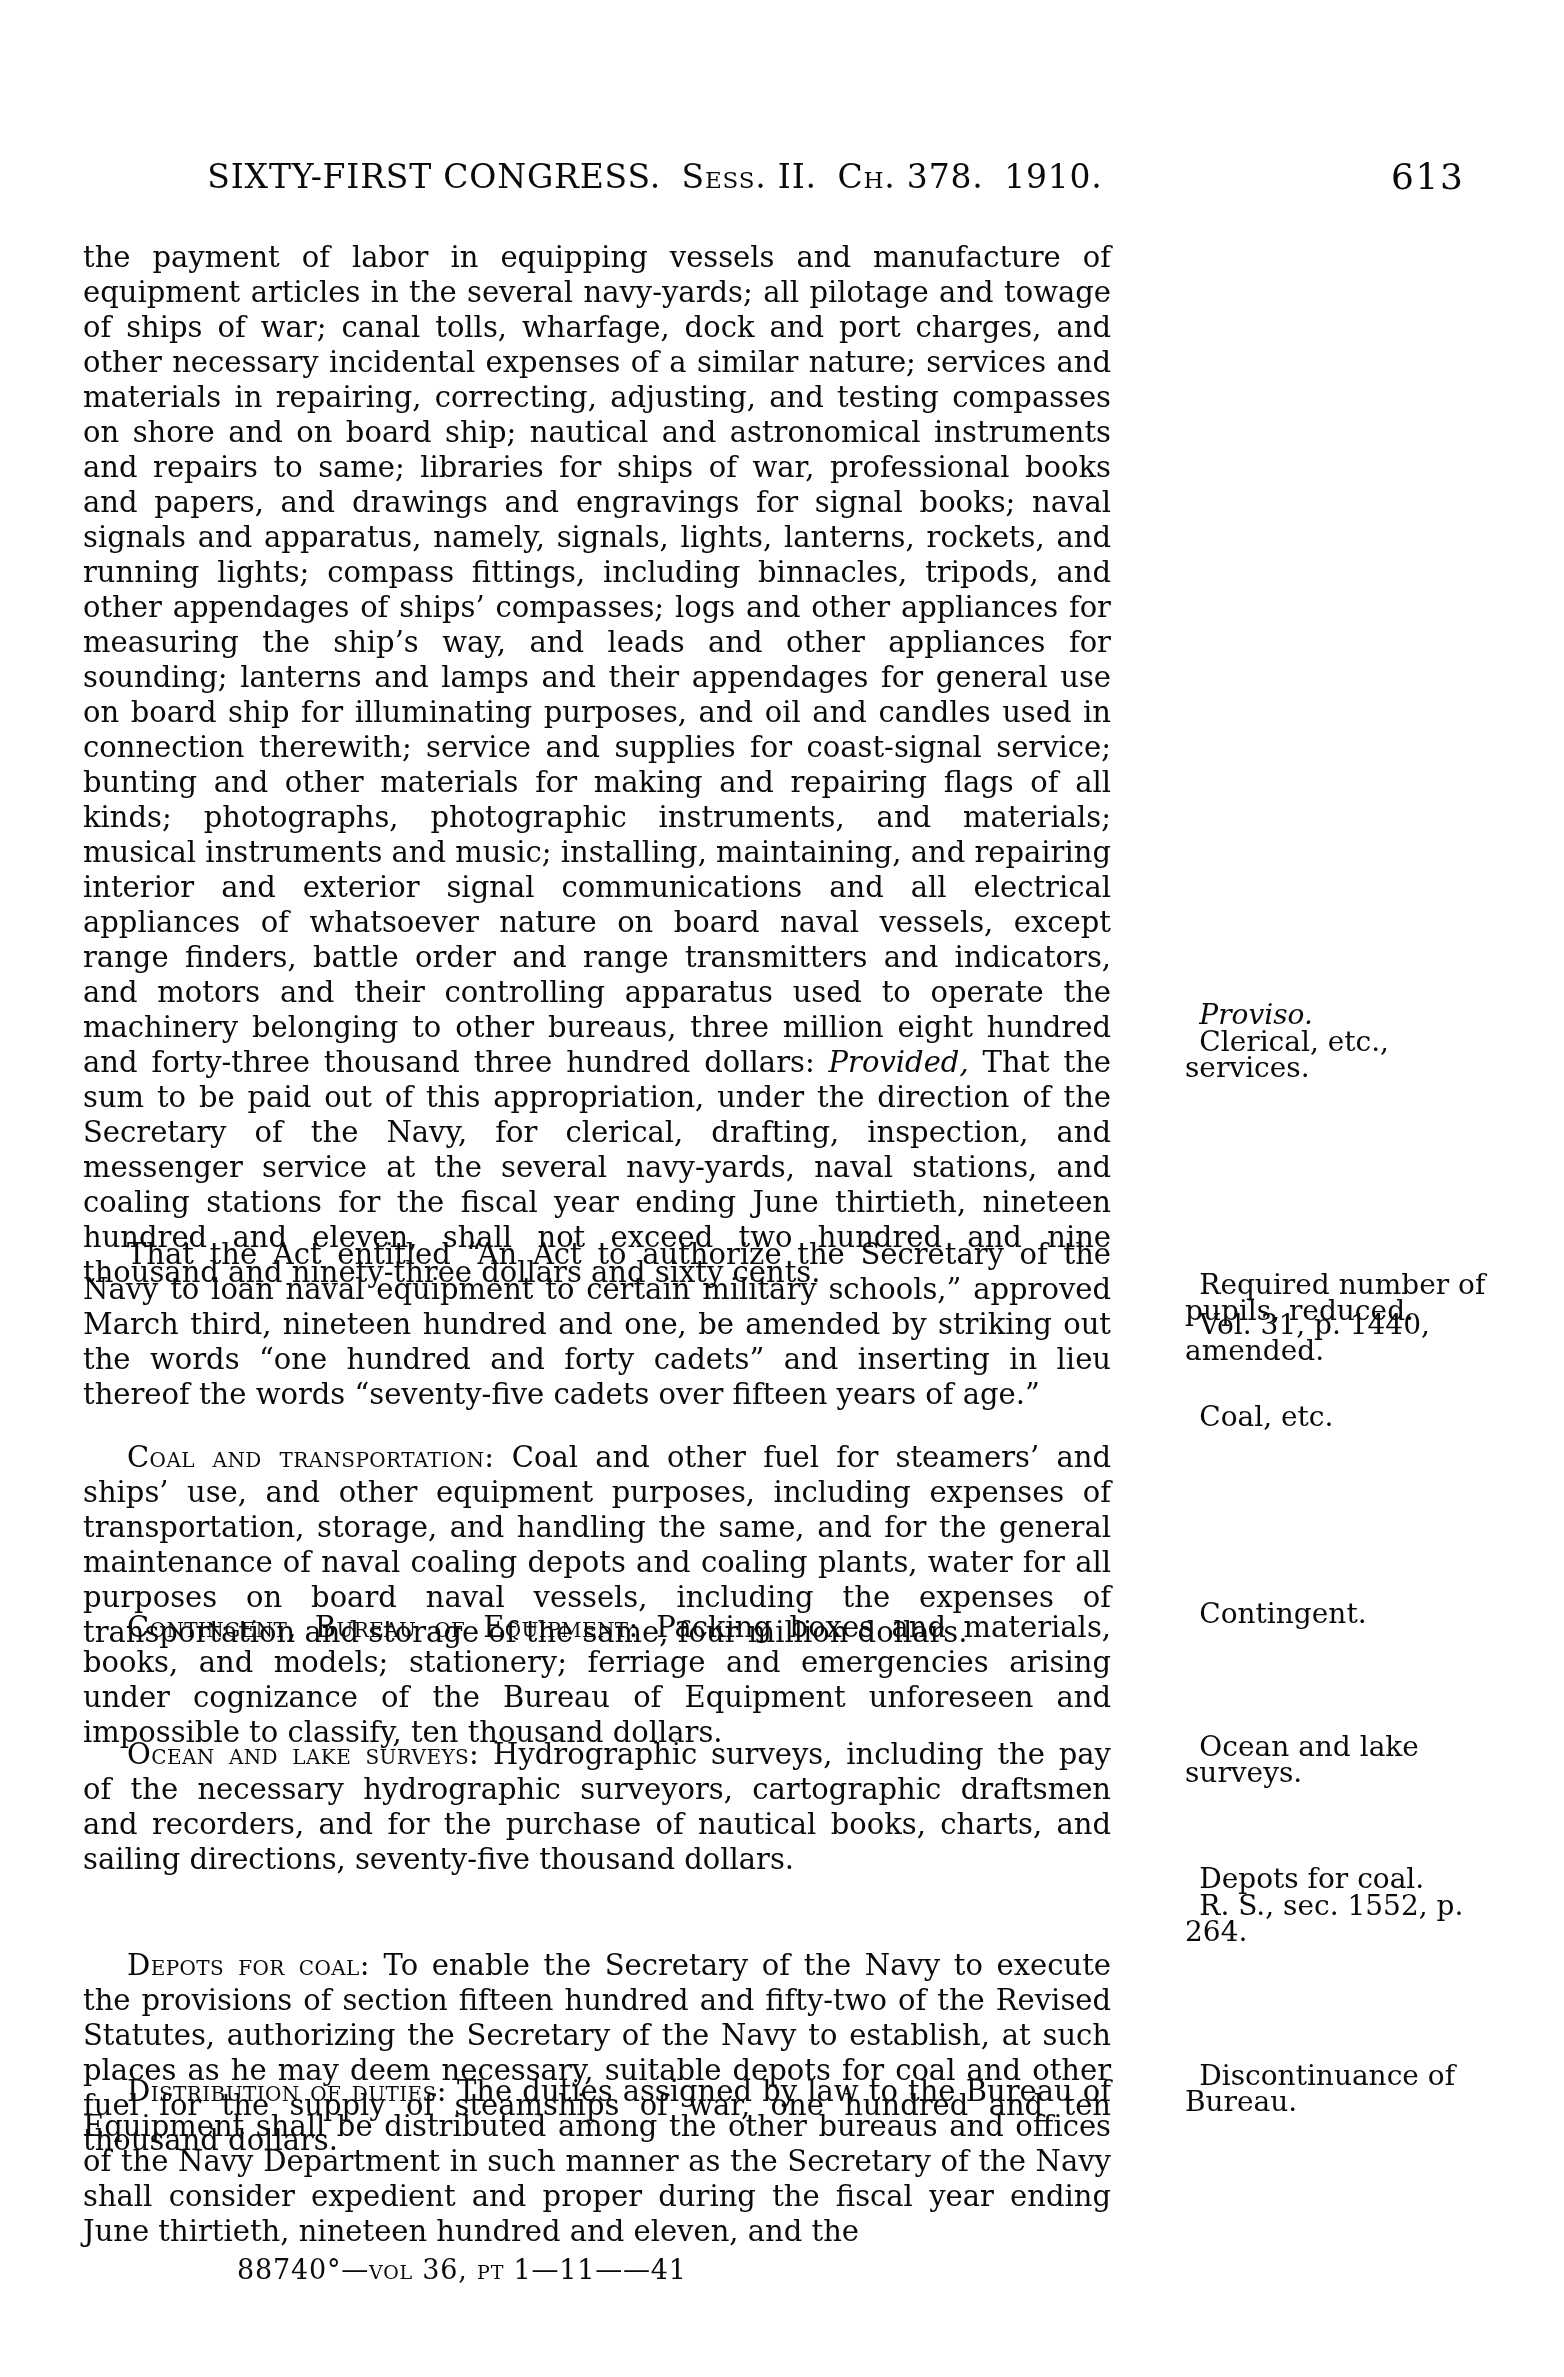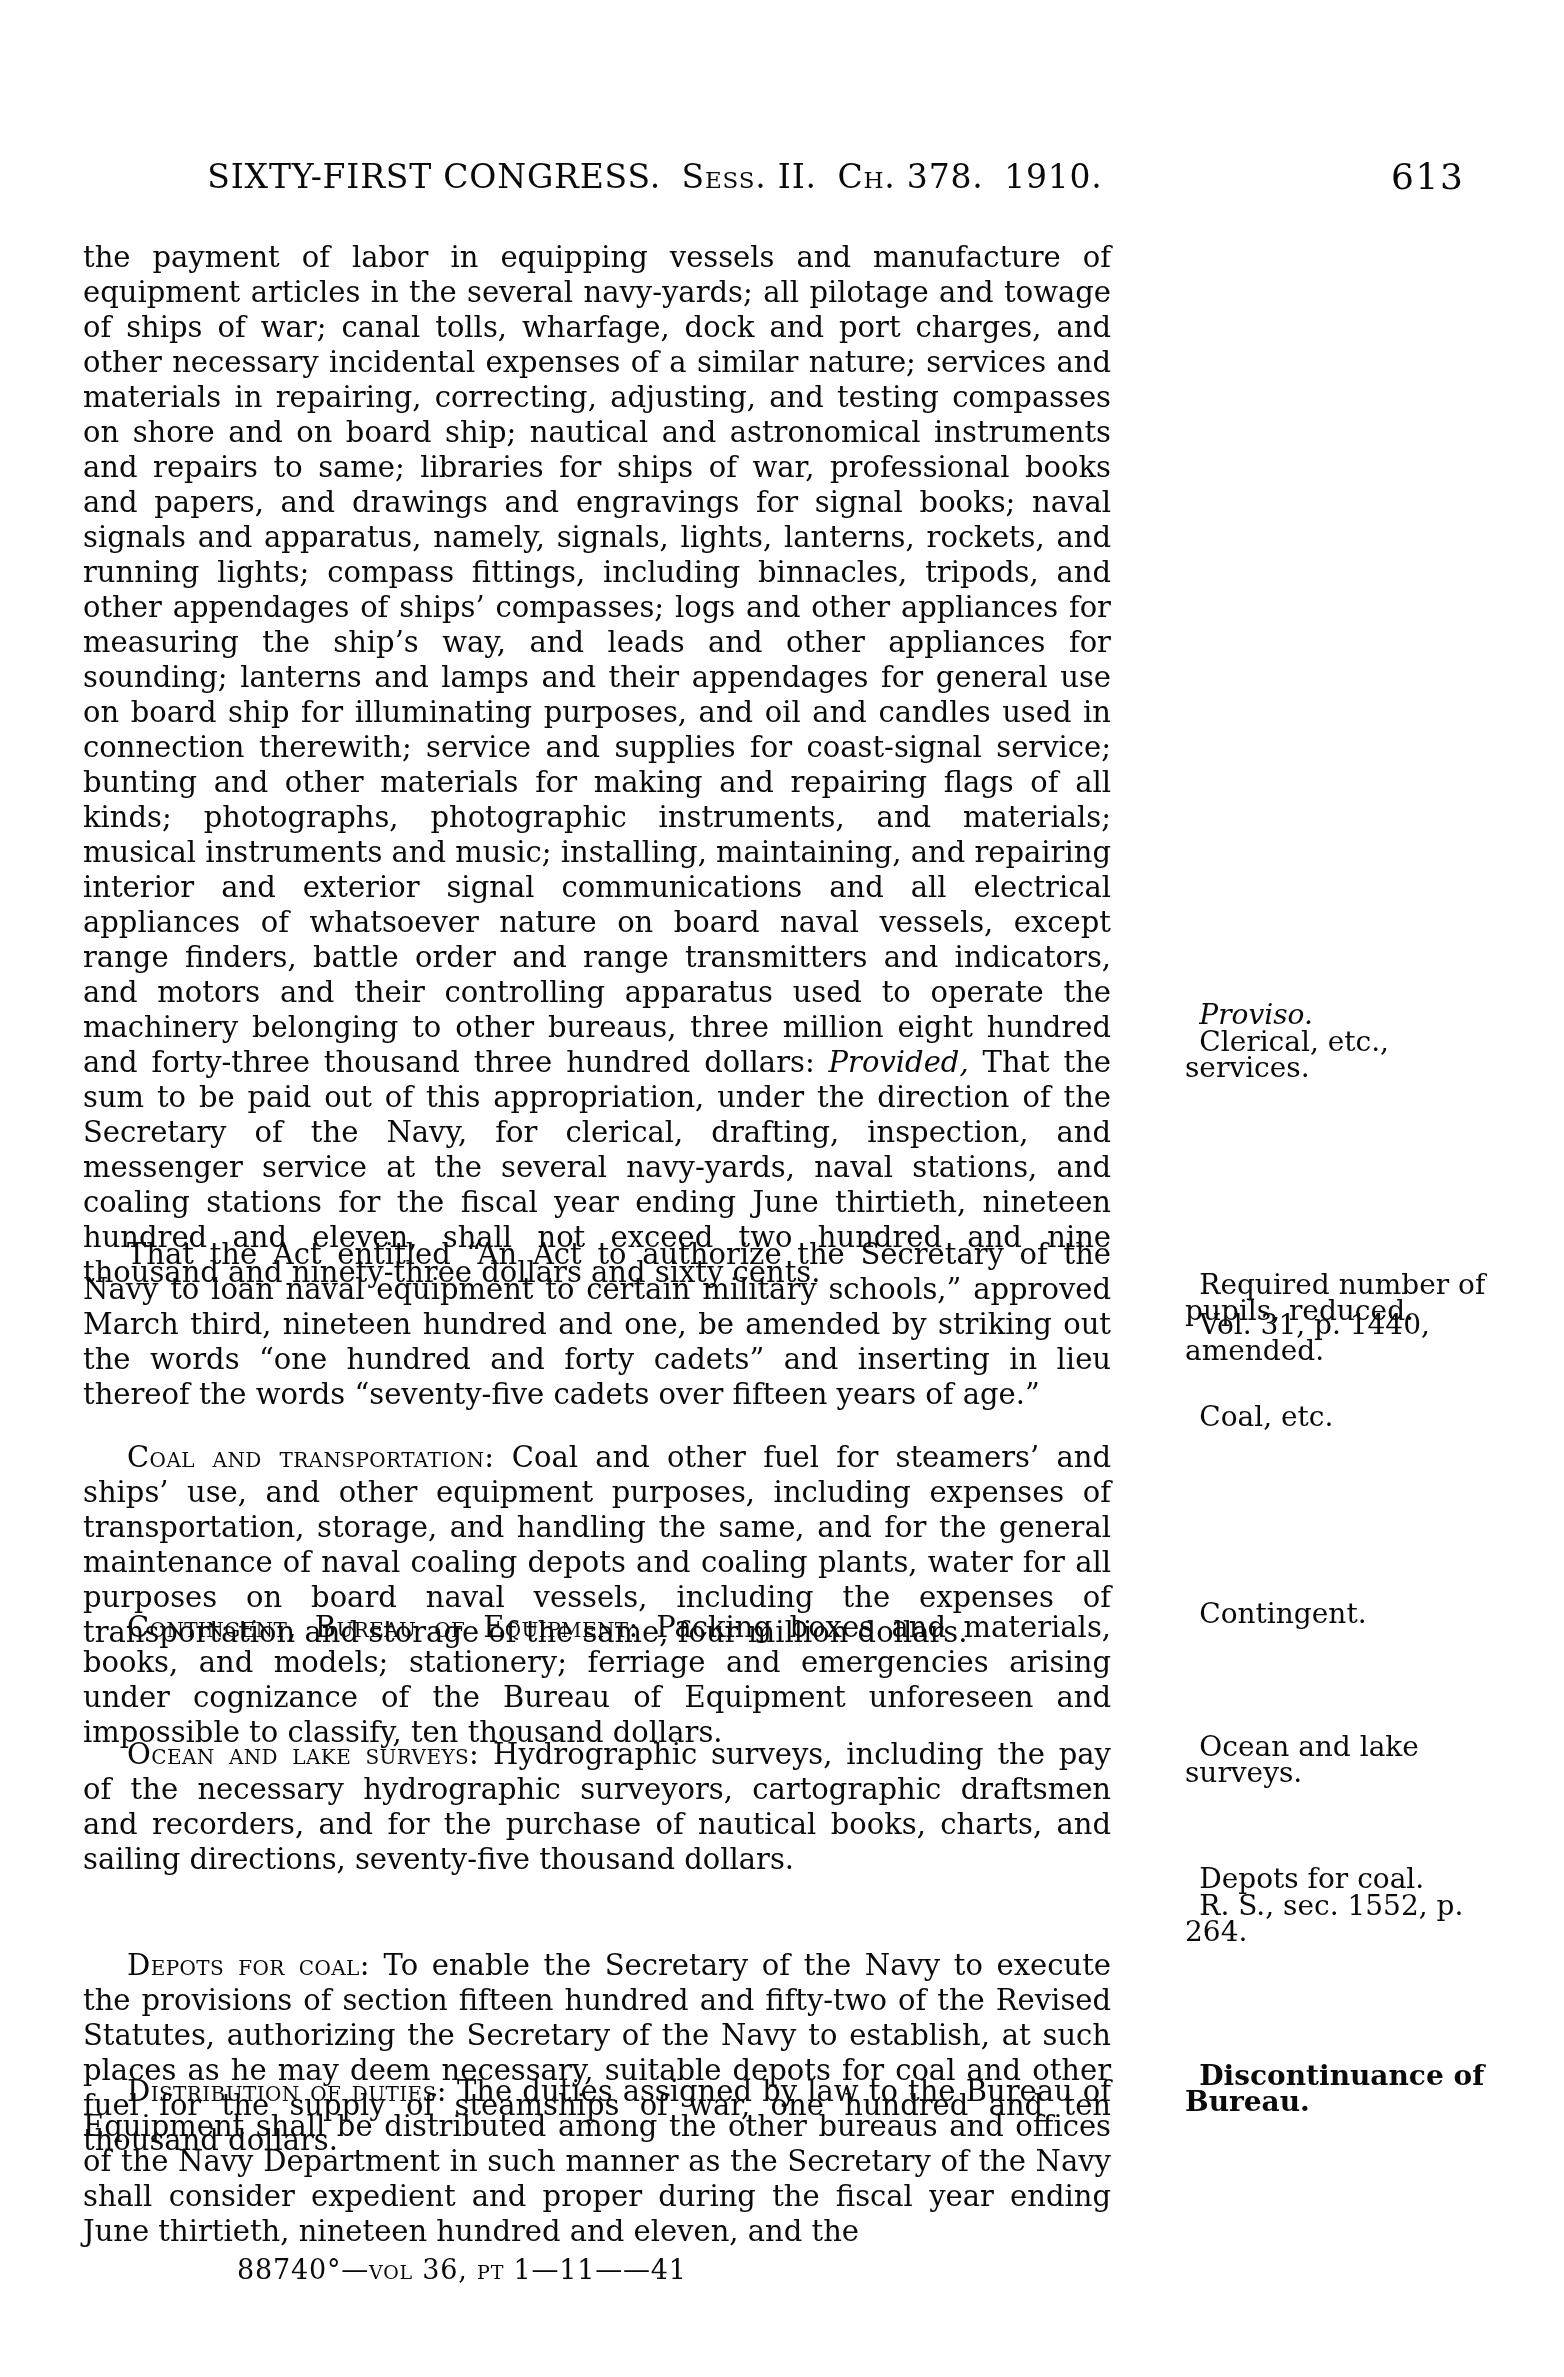--- a/index.html
+++ b/index.html
@@ -59,21 +59,21 @@
   .n1  { top: 1002px; }
   .n2  { top: 1029px; }
   .n3  { top: 1234px; }
   .n4  { top: 1272px; }
   .n5  { top: 1312px; }
   .n6  { top: 1404px; }
   .n7  { top: 1601px; }
   .n8  { top: 1734px; }
   .n9  { top: 1866px; }
   .n10 { top: 1893px; }
-  .n11 { top: 2063px; font-weight: bold; }
+  .n11 { top: 2063px; }
   .footer {
     position: absolute;
     top: 2254px; left: 237px;
     font-size: 27px;
     font-variant: small-caps;
     letter-spacing: 0.8px;
   }
 </style>
 </head>
 <body>

